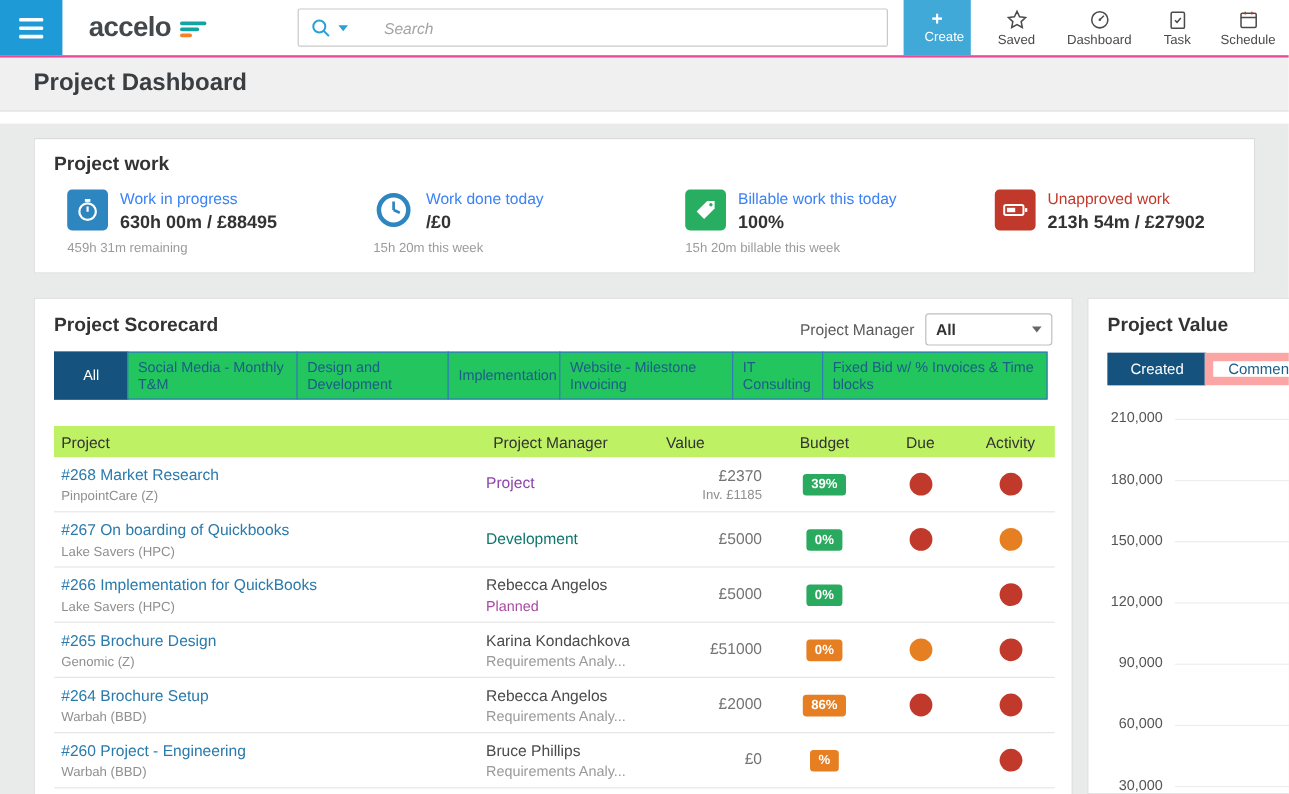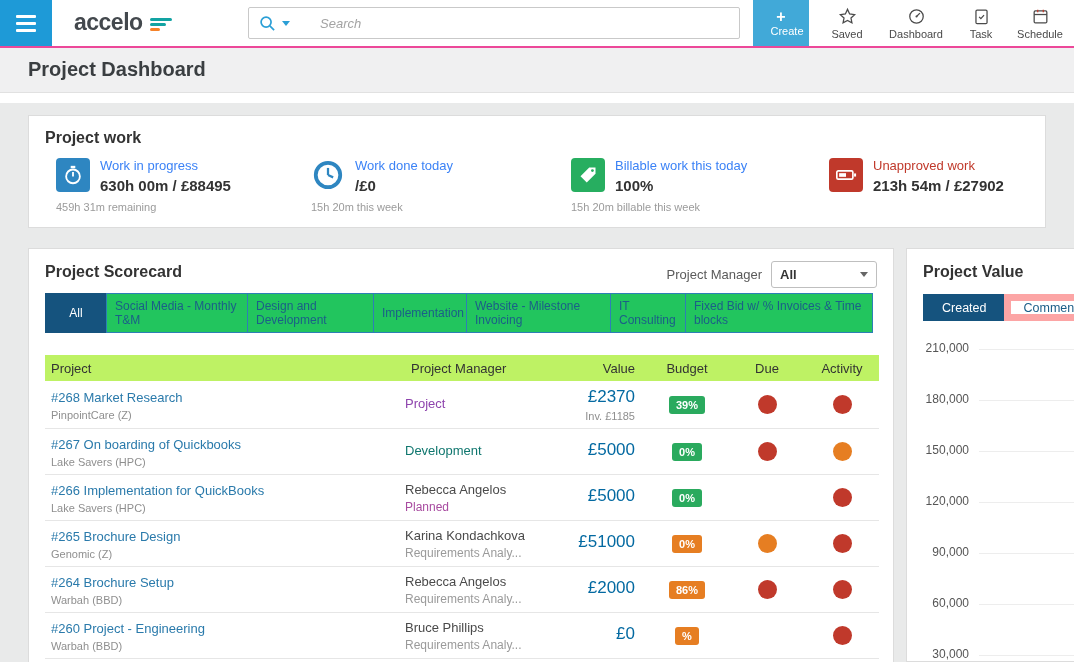--- a/index.html
+++ b/index.html
@@ -60,30 +60,30 @@
   .select-caret{width:0;height:0;border-left:4px solid transparent;border-right:4px solid transparent;border-top:5px solid #666;}
   .tabs{position:absolute;left:16px;top:44px;display:flex;}
   .tab{border:1px solid #2d7fb5;margin-left:-1px;background:#22c55e;color:#1b5e88;font-size:12px;line-height:14px;padding:5px 8px;display:flex;align-items:center;min-height:40px;box-sizing:border-box;cursor:pointer;}
   .tab:first-child{margin-left:0;}
   .tab.active{background:#15537e;border-color:#15537e;color:#fff;justify-content:center;}
   .t0{width:62px;} .t1{width:142px;} .t2{width:127px;} .t3{width:145px;} .t4{width:94px;} .t5{width:76px;} .t6{width:188px;}
   .table{position:absolute;left:16px;top:106px;width:834px;}
   .thead,.trow{display:grid;grid-template-columns:360px 150px 90px 84px 76px 74px;align-items:center;}
   .thead{background:#bef264;height:26px;font-size:13px;color:#333;}
   .th{padding-left:6px;}
-  .th-value{text-align:right;padding-right:10px;padding-left:0;}
+  .th-value{padding-right:10px;padding-left:0;}
   .th-center{text-align:center;padding-left:0;}
   .trow{border-bottom:1px solid #e6e6e6;min-height:46px;box-sizing:border-box;padding:6px 0;}
   .c-project{padding-left:6px;}
   .plink{font-size:13px;color:#2a7aab;text-decoration:none;cursor:pointer;}
   .pclient{font-size:11px;color:#8f8f8f;margin-top:3px;}
   .mname{font-size:13px;color:#4a4a4a;}
   .msub{font-size:12px;margin-top:3px;}
   .c-value{text-align:right;padding-right:10px;}
-  .vmain{font-size:17px;color:#0369a1;}
+  .vmain{font-size:13px;color:#737373;}
   .vsub{font-size:11px;color:#8f8f8f;margin-top:3px;}
   .c-budget,.c-due,.c-activity{display:flex;justify-content:center;align-items:center;}
   .badge{display:inline-block;padding:3px 7px;border-radius:3px;color:#fff;font-size:11px;font-weight:700;line-height:12px;}
   .dot{width:19px;height:19px;border-radius:50%;display:inline-block;cursor:pointer;}
 
   
   .valuecard{left:906px;top:248px;width:280px;height:414px;}
   .valuecard .card-title{position:absolute;left:16px;top:14px;}
   .vtabs{position:absolute;left:16px;top:45px;display:flex;}
   .vtab{border:7px solid #fca5a5;margin-left:-1px;background:#fff;color:#1b5e88;font-size:12.5px;height:27px;display:flex;align-items:center;padding:0 12px;box-sizing:border-box;cursor:pointer;white-space:nowrap;}

